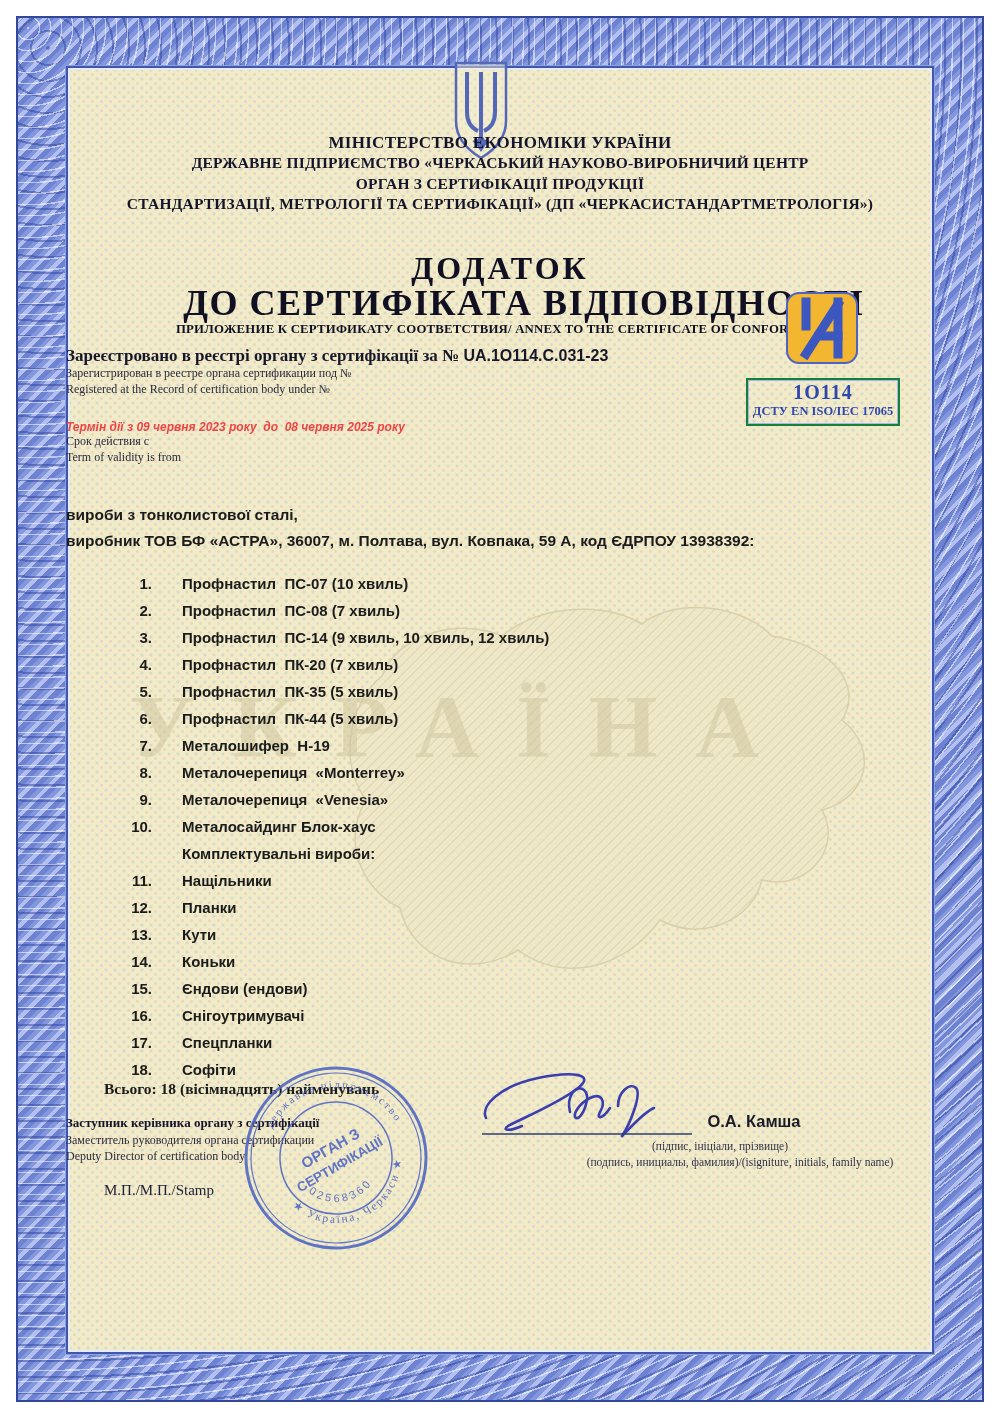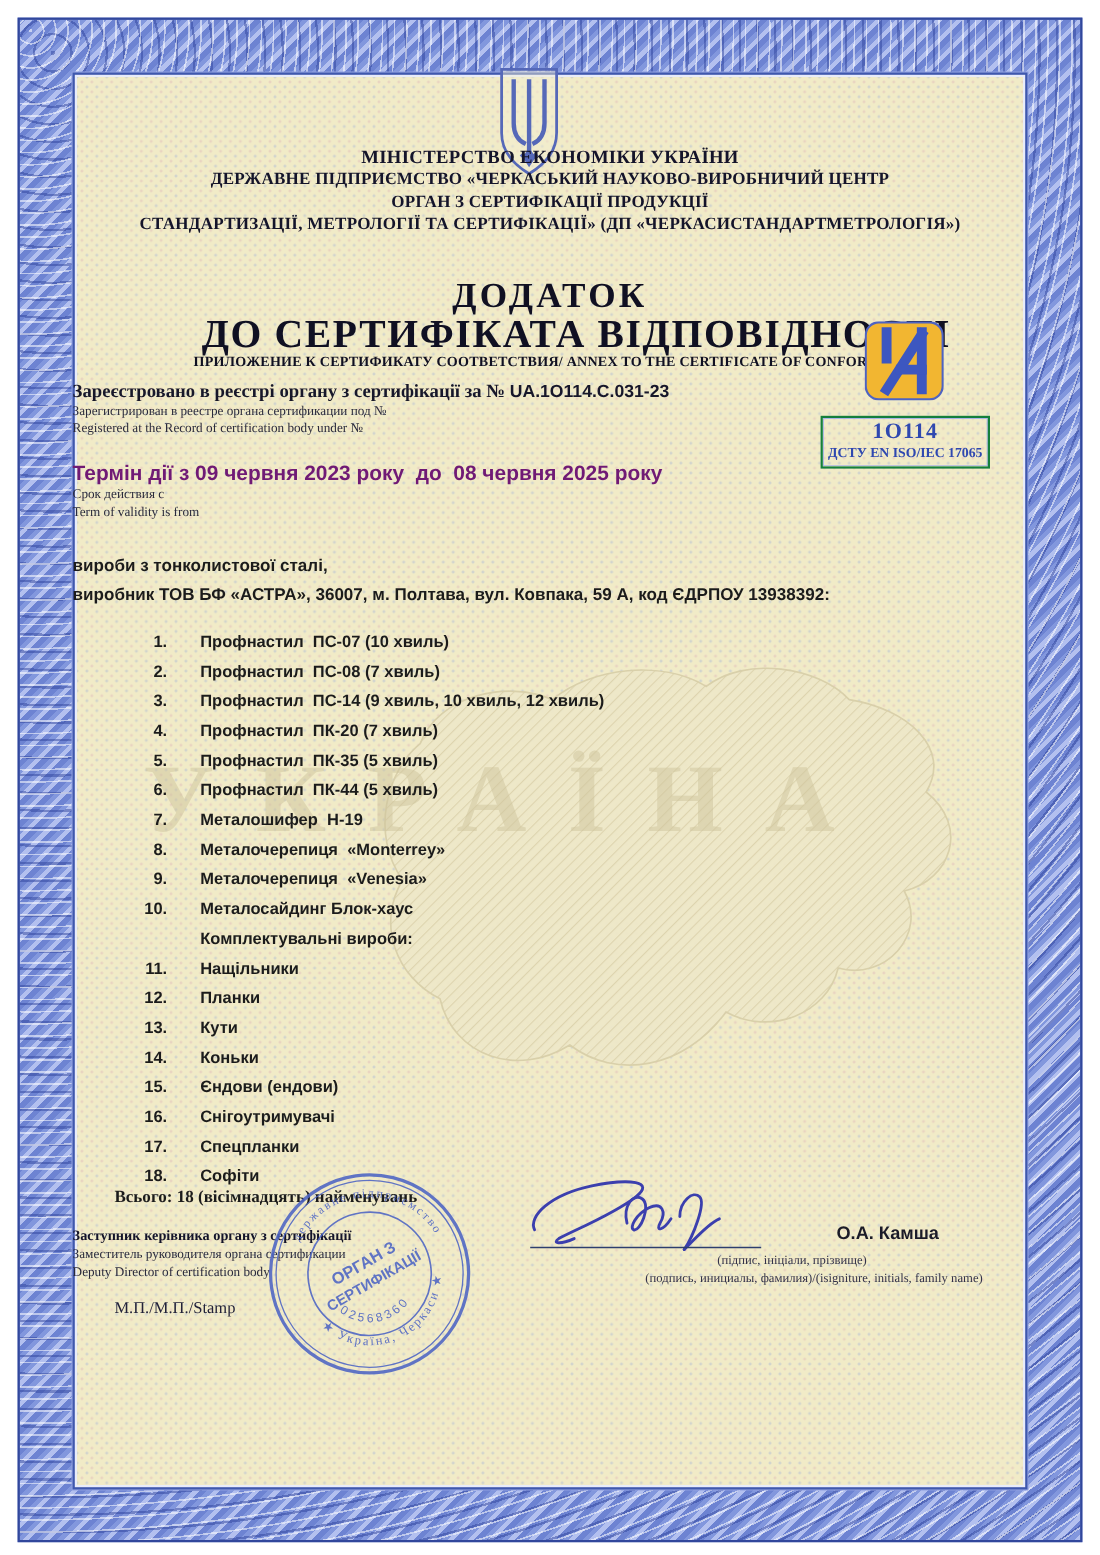--- a/index.html
+++ b/index.html
@@ -56,38 +56,38 @@
   .badge{position:absolute;left:786px;top:292px;width:72px;height:72px;}
   .code-box{
     position:absolute;left:746px;top:378px;width:150px;height:44px;
     border:2px solid #15803d;box-shadow:0 0 0 1px #aab6e8 inset;
     text-align:center;color:#2f48b0;font-weight:bold;
   }
   .code-box .code{font-size:20px;line-height:24px;letter-spacing:1px;}
   .code-box .std{font-size:12.5px;line-height:15px;}
   
   .validity-block{position:absolute;left:66px;top:420px;width:720px;}
-  .validity-main{font-family:"Liberation Sans", sans-serif;font-size:19px;font-weight:bold;color:#701a75;white-space:pre-wrap;}
+  .validity-main{font-family:"Liberation Sans", sans-serif;font-size:12px;font-weight:bold;color:#ef4444;white-space:pre-wrap;font-style:italic;}
   
   .intro-block{position:absolute;left:66px;top:502px;width:800px;
     font-family:"Liberation Sans", sans-serif;font-weight:bold;font-size:15.5px;line-height:26px;color:#1b1b1b;}
   .items{position:absolute;left:66px;top:570px;width:780px;
     font-family:"Liberation Sans", sans-serif;font-weight:bold;font-size:15px;color:#1b1b1b;}
   .item-row{display:flex;height:27px;line-height:27px;}
   .item-num{width:86px;text-align:right;}
   .item-text{margin-left:30px;white-space:pre-wrap;}
   .total-line{position:absolute;left:104px;top:1080px;
     font-family:Liberation Serif, serif;font-weight:bold;font-size:15.5px;color:#1b1b1b;}
   
   .role-block{position:absolute;left:66px;top:1112px;width:420px;}
   .role-main{font-size:13px;font-weight:bold;color:#14142a;line-height:21px;}
   .mp-line{position:absolute;left:104px;top:1182px;font-size:15px;color:#22223a;}
   .stamp{position:absolute;left:240px;top:1062px;width:192px;height:192px;opacity:.88;transform:rotate(-8deg);}
   .signature{position:absolute;left:478px;top:1068px;width:230px;height:78px;}
-  .sig-name{position:absolute;left:707px;top:1112px;width:200px;text-align:center;
+  .sig-name{position:absolute;left:654px;top:1112px;width:200px;text-align:center;
     font-family:"Liberation Sans", sans-serif;font-weight:bold;font-size:16.5px;color:#1b1b28;}
   .sig-cap1{position:absolute;left:600px;top:1140px;width:240px;text-align:center;font-size:11.5px;color:#33334a;}
   .sig-cap2{position:absolute;left:545px;top:1156px;width:390px;text-align:center;font-size:11.5px;color:#33334a;}
 </style>
 </head>
 <body>
 
 <div class="certificate">
 
   <div class="frame-band"></div>

